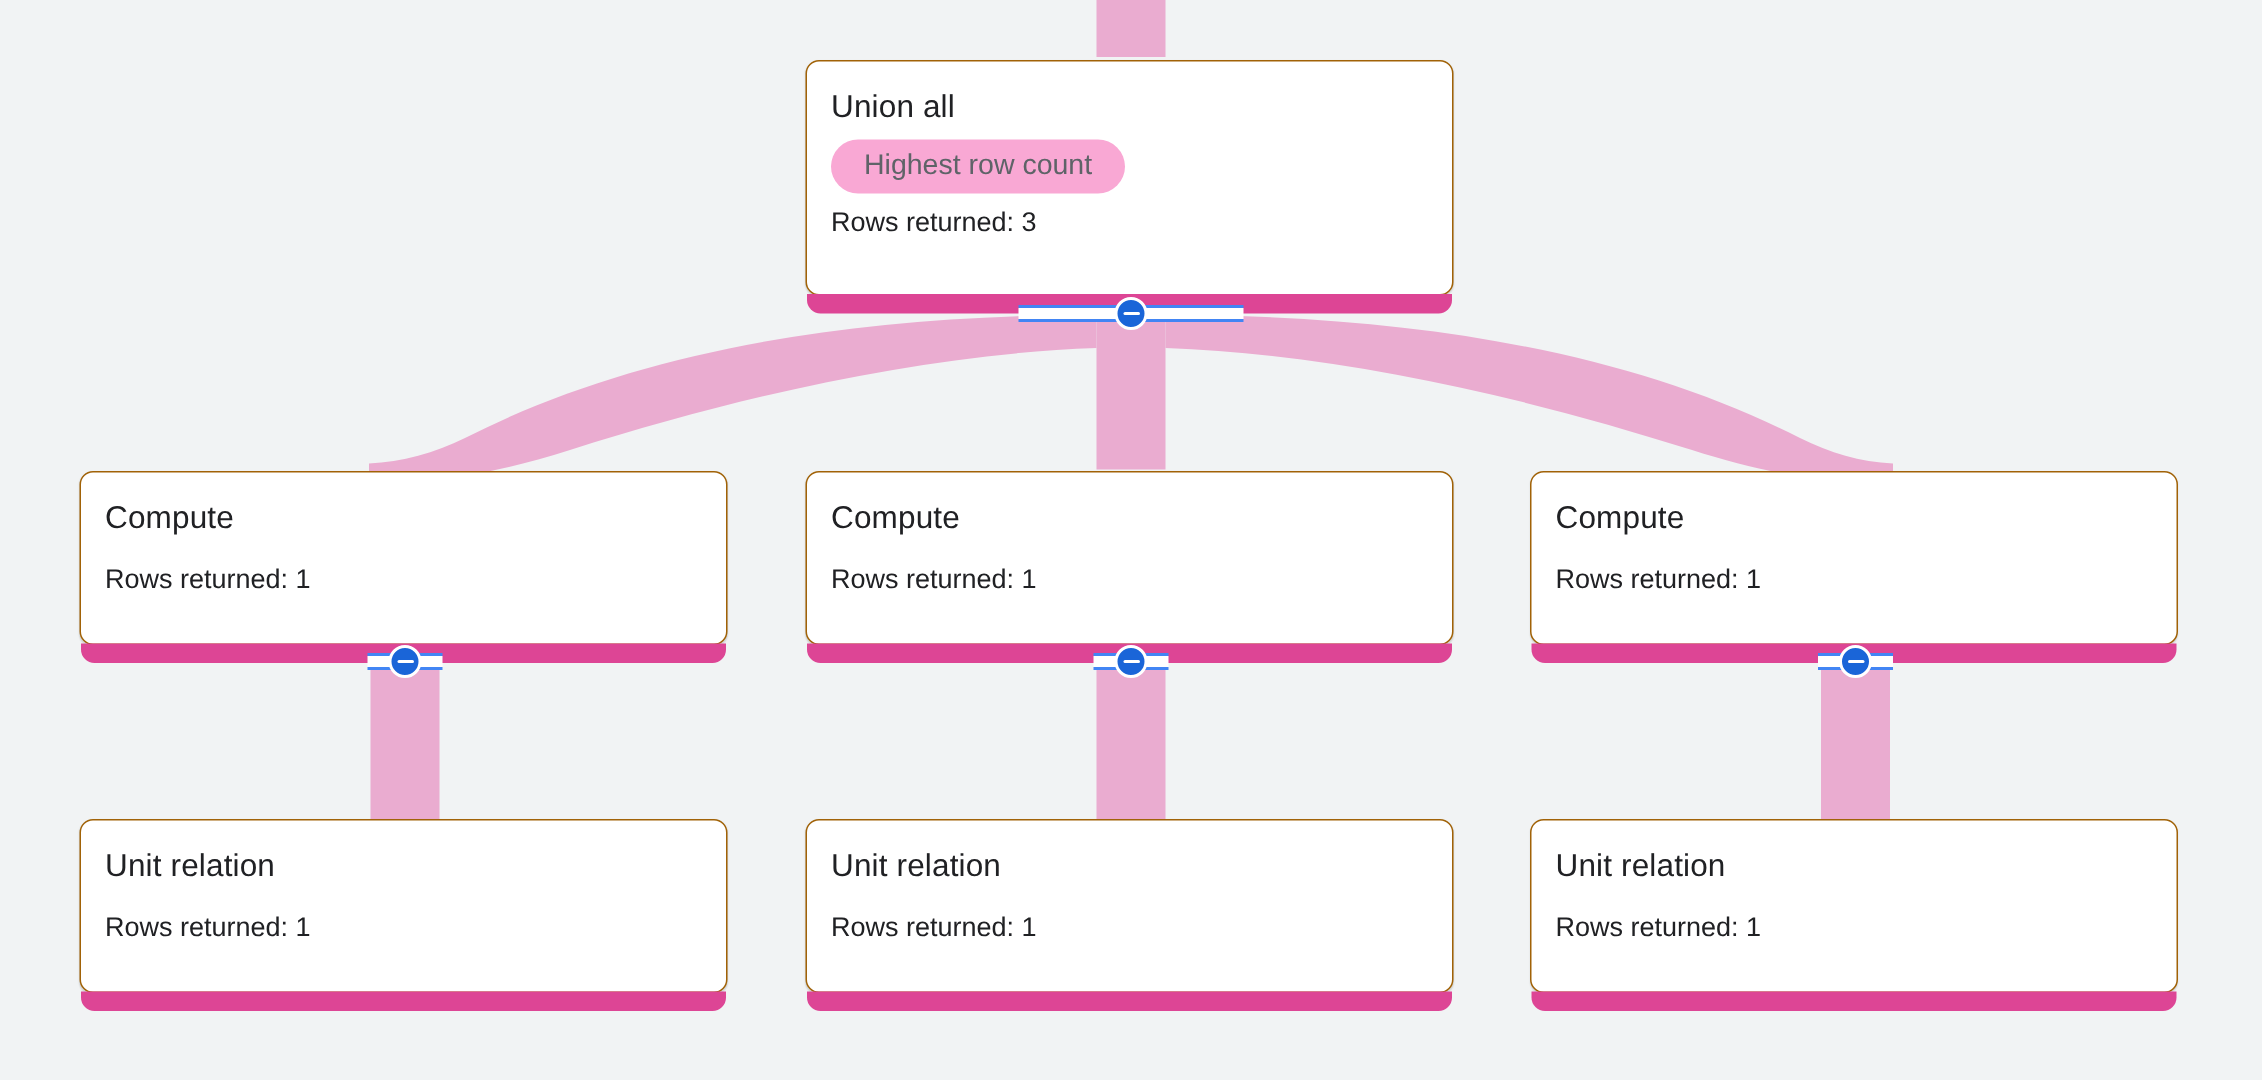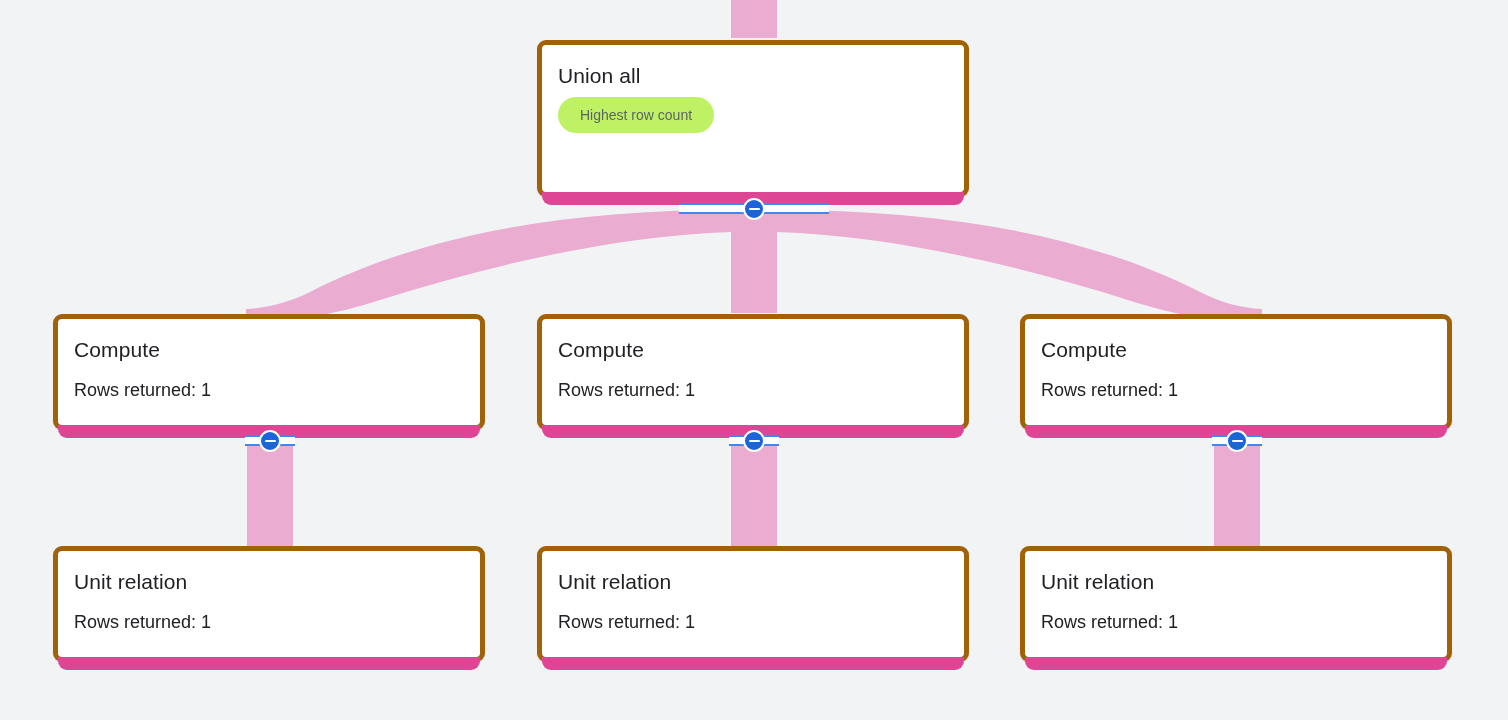--- a/index.html
+++ b/index.html
@@ -37,21 +37,21 @@
   
   .node {
     position: absolute;
     z-index: 3;
     box-sizing: border-box;
   }
   .node-body {
     position: relative;
     box-sizing: border-box;
     background: #ffffff;
-    border: 5px solid #a16207;
+    border: 1px solid #a16207;
     border-radius: 9px;
     height: 100%;
     padding: 18px 16px 0 16px;
     box-shadow: 0 1px 1px rgba(60,64,67,0.18);
   }
   .node-bar {
     position: absolute;
     left: 0;
     bottom: -13px;
     width: 100%;
@@ -63,23 +63,23 @@
   }
   .node-title {
     font-size: 21px;
     line-height: 26px;
     color: #202124;
     letter-spacing: 0.1px;
     white-space: nowrap;
   }
   .node-chip {
     display: inline-block;
-    background: #bef264;
+    background: #f9a8d4;
     color: #5f6368;
-    font-size: 14px;
+    font-size: 19px;
     line-height: 22px;
     border-radius: 18px;
     padding: 7px 22px;
     margin-top: 8px;
     white-space: nowrap;
   }
   .node-sub {
     font-size: 18px;
     line-height: 22px;
     color: #202124;
@@ -169,20 +169,21 @@
 
     <path d="M 731 442 L 777 442 L 777 546 L 731 546 Z" fill="#eaacd0"></path>
 
     <path d="M 1214 442 L 1260 442 L 1260 546 L 1214 546 Z" fill="#eaacd0"></path>
   </svg>
 
   <div class="node" style="left:537px; top:40px; width:432px; height:157px;">
     <div class="node-body">
       <div class="node-title">Union all</div>
       <div class="node-chip">Highest row count</div>
+      <div class="node-sub">Rows returned: 3</div>
       <div class="node-bar"></div>
     </div>
   </div>
 
   <div class="node" style="left:53px; top:314px; width:432px; height:116px;">
     <div class="node-body">
       <div class="node-title">Compute</div>
       <div class="node-sub tight">Rows returned: 1</div>
       <div class="node-bar"></div>
     </div>

